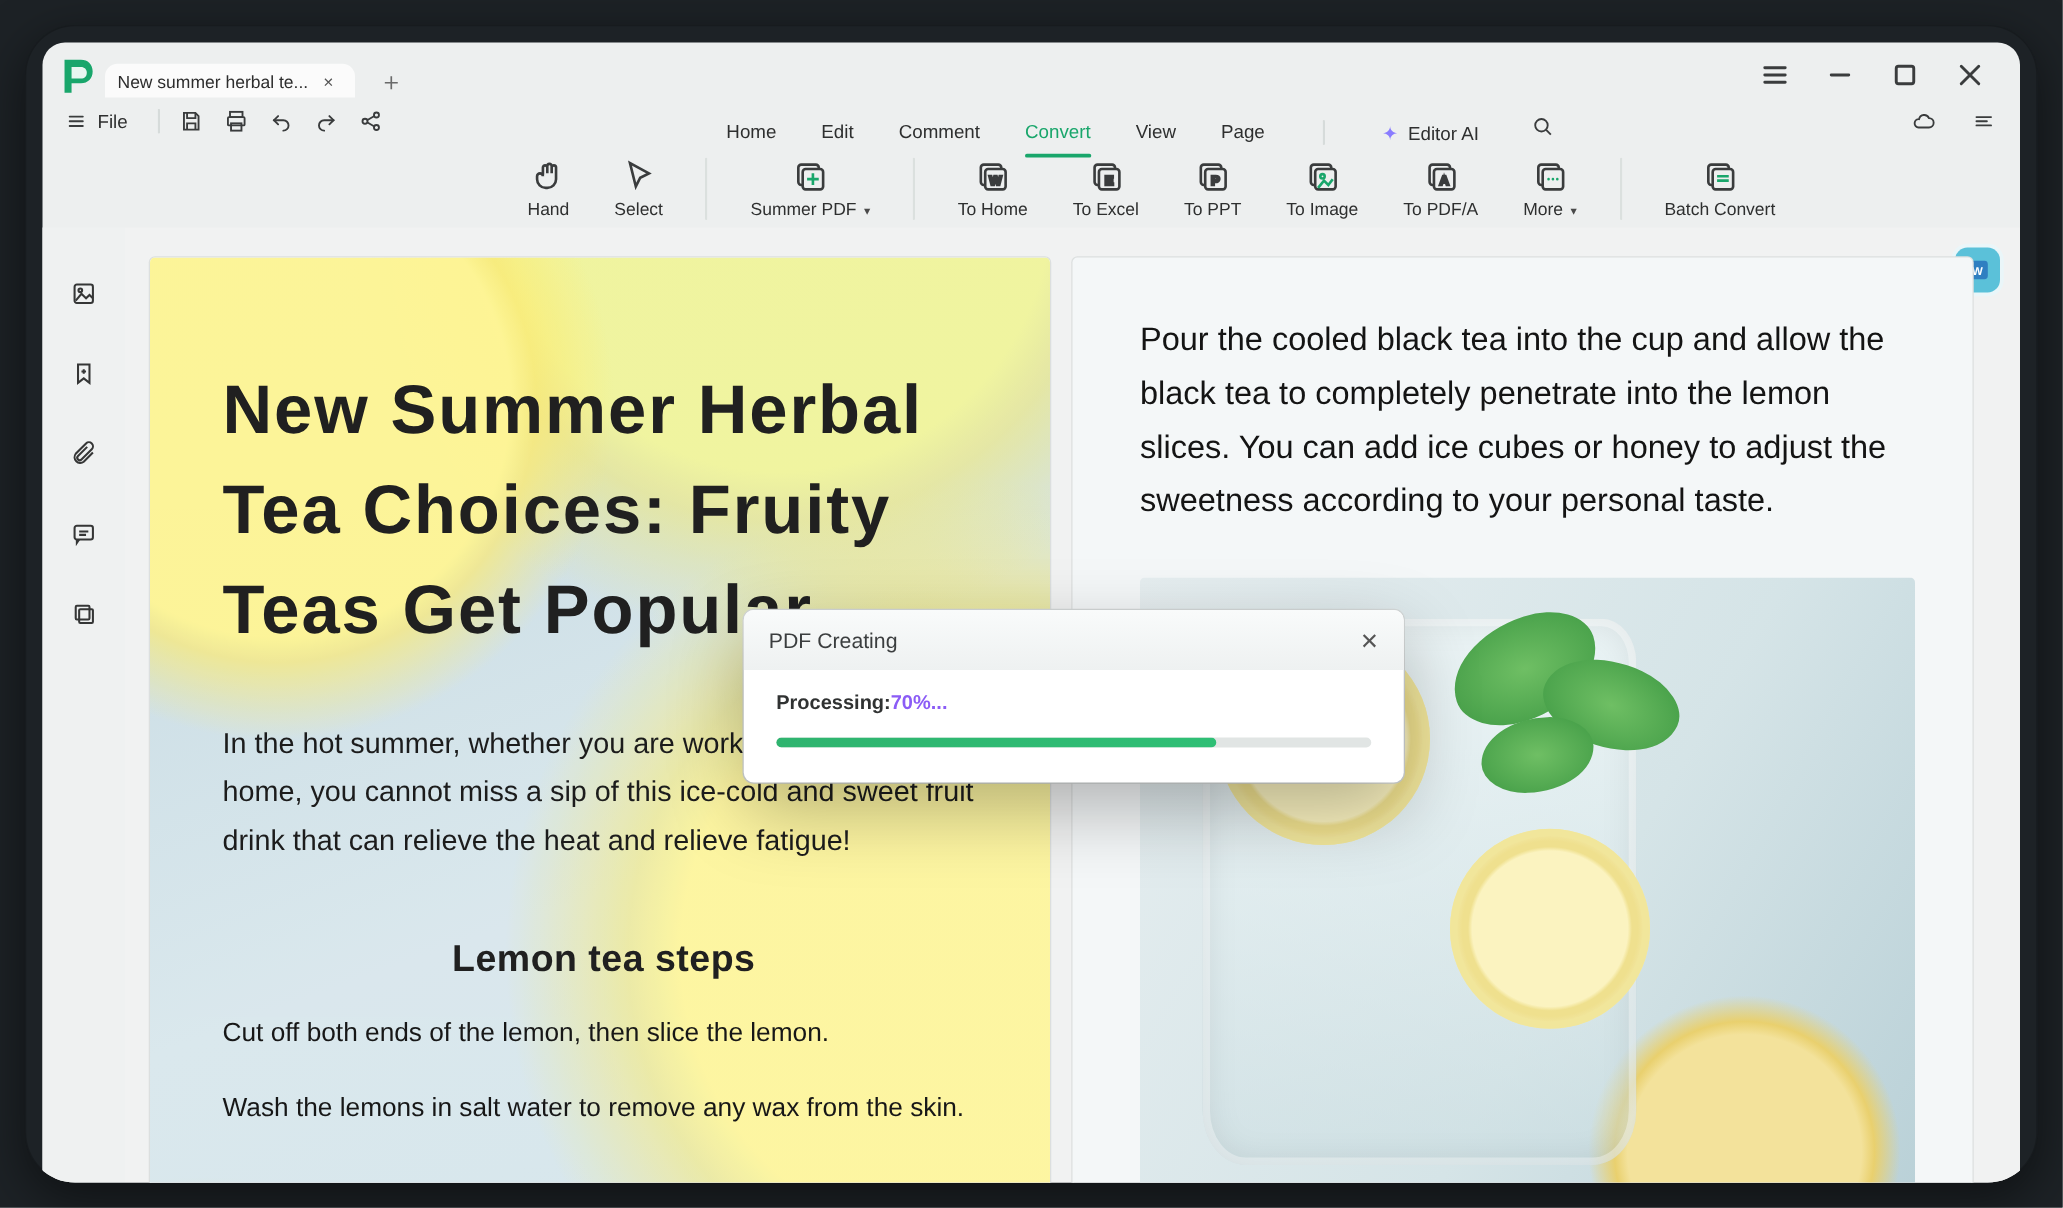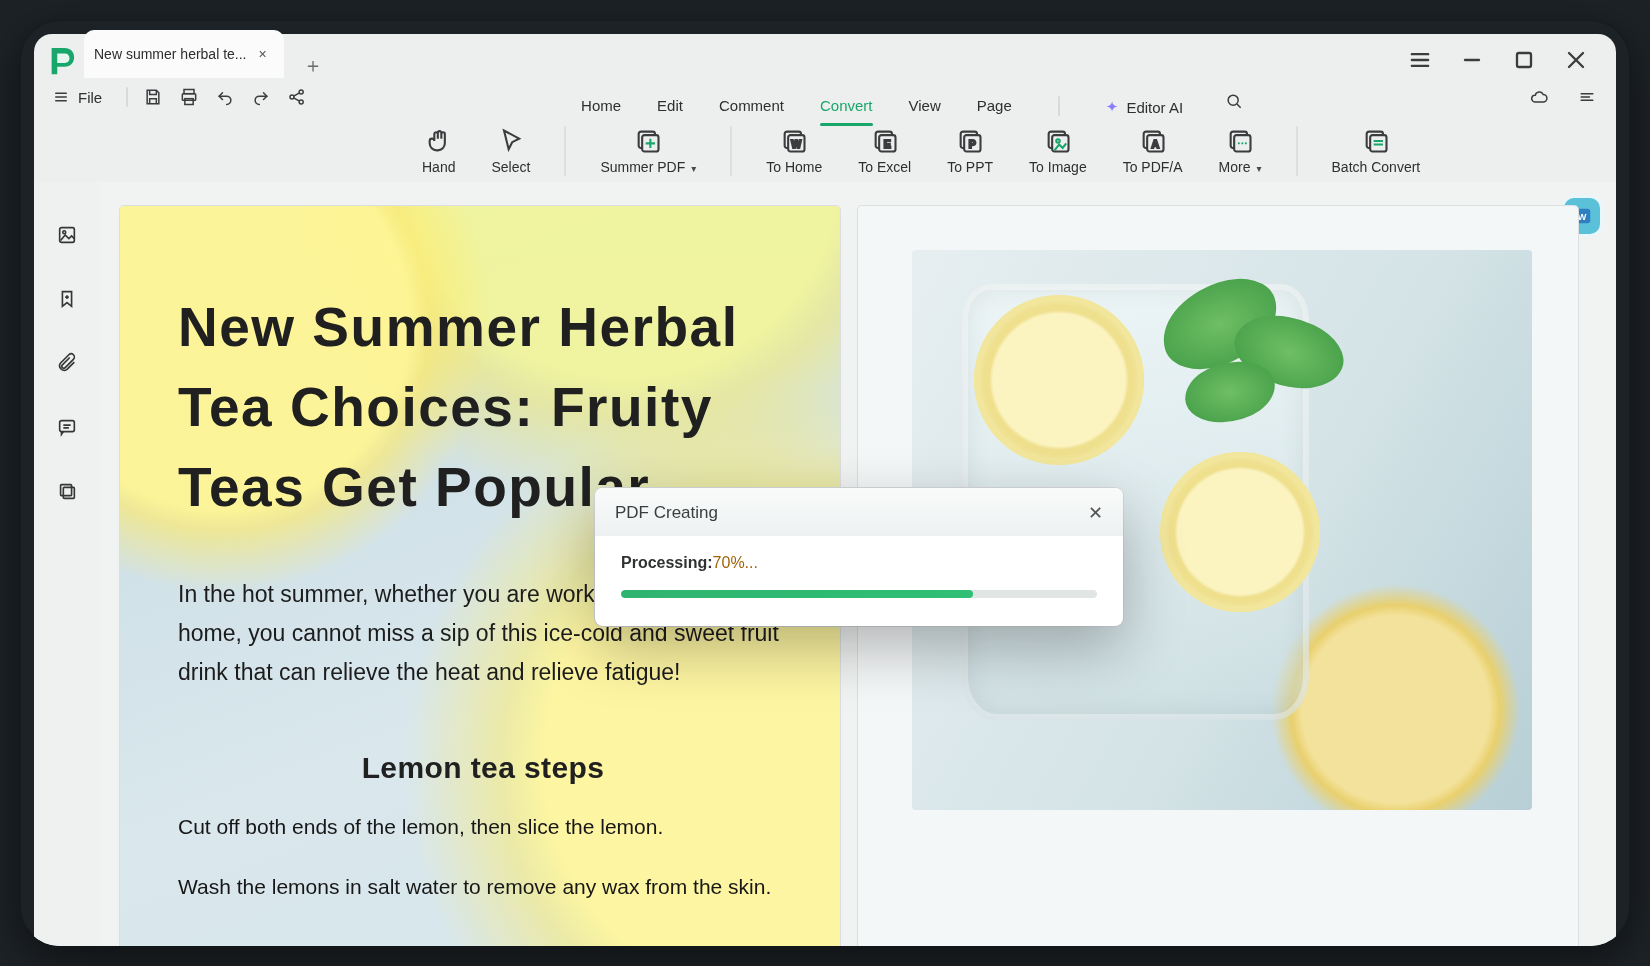--- a/index.html
+++ b/index.html
@@ -3,21 +3,21 @@
 <meta charset="utf-8">
 <style>
   html, body { margin:0; padding:0; width:1650px; height:966px; background:#1d2226; font-family:"Segoe UI",-apple-system,Helvetica,Arial,sans-serif; }
   .outer-clip { position:absolute; left:20px; top:20px; width:1610px; height:926px; border-radius:40px; overflow:hidden; background:#1d2226; box-shadow:0 12px 40px rgba(0,0,0,.5), 0 0 0 1px rgba(0,0,0,.2) inset; }
   .window { position:absolute; left:14px; top:14px; width:1582px; height:1300px;  border-radius:18px 18px 0 0; background:#edefef; }
 
   
   .titlebar { display:flex; align-items:flex-end; height:36px; padding:8px 10px 0 10px; }
   .logo { width:34px; height:34px; display:flex; align-items:center; justify-content:center; }
   .logo svg { width:30px; height:30px; }
-  .doctab { margin-left:6px; height:48px; min-width:180px; padding:0 10px; background:#fbfbfb; border-radius:10px 10px 0 0; display:flex; align-items:center; gap:8px; font-size:14px; color:#2d2d2d; }
+  .doctab { margin-left:6px; height:27px; min-width:180px; padding:0 10px; background:#fbfbfb; border-radius:10px 10px 0 0; display:flex; align-items:center; gap:8px; font-size:14px; color:#2d2d2d; }
   .doctab .close { margin-left:4px; font-size:14px; color:#555; cursor:pointer; }
   .addtab { margin-left:16px; width:26px; height:26px; display:flex; align-items:center; justify-content:center; color:#6a6a6a; font-size:20px; border-radius:6px; }
   .titlebtns { margin-left:auto; display:flex; gap:24px; padding-right:16px; color:#3a3c3d; align-self:center; }
   .titlebtns .tbtn { width:28px; height:28px; display:flex; align-items:center; justify-content:center; border-radius:6px; }
 
   
   .menubar { display:flex; align-items:center; height:38px; padding:0 14px; font-size:15px; color:#2e2f2f; }
   .menubar .fileitem { display:flex; align-items:flex-end; gap:8px; margin-right:10px; padding:2px 4px; }
   .vsep { height:20px; border-left:2px solid #d6dbda; border-radius:2px; margin:0 10px; }
   .iconbtn { width:30px; height:30px; display:flex; align-items:center; justify-content:center; border-radius:6px; color:#3a3c3d; }
@@ -82,21 +82,21 @@
   
   .docview .floatw { position:absolute; right:16px; top:16px; width:36px; height:36px; display:flex; align-items:center; justify-content:center; background:#5bc1d9; border-radius:10px; color:#fff; box-shadow:0 0 0 3px #eaf6f9; }
   .docview .floatw svg{ width:22px; height:22px; }
 
   
   .modal { position:absolute; left:495px; top:306px; width:528px; background:#ffffff; border-radius:8px; box-shadow:0 22px 60px rgba(0,0,0,.28), 0 0 0 1px #d6dada; overflow:hidden; }
   .modal .mhead { display:flex; align-items:center; justify-content:space-between; padding:14px 20px 12px 20px; background:linear-gradient(#f9fbfb,#eef1f1); color:#3b3e3f; font-size:17px; }
   .modal .mhead .close { cursor:pointer; font-size:18px; color:#555; }
   .modal .mbody { padding:18px 26px 28px 26px; }
   .modal .procline { font-weight:700; color:#303232; font-size:16px; }
-  .modal .procline .pct { color:#a16207; font-weight:400; }
+  .modal .procline .pct { color:#8b5cf6; font-weight:700; }
   .modal .pbar { margin-top:18px; height:8px; width:100%; border-radius:6px; background:#e1e5e4; overflow:hidden; }
   .modal .pbar .pfill { height:100%; border-radius:6px; background:linear-gradient(90deg,#2fb46f,#2fbf75); width:74%; }
   .modal .okrow { display:flex; justify-content:flex-end; margin-top:52px; }
   .modal .okbtn { min-width:98px; height:36px; border-radius:6px; background:#1aa970; color:#fff; display:flex; align-items:center; justify-content:center; font-size:16px; cursor:pointer; }
 
   .caret { margin-left:6px; font-size:10px; color:#4a4a4a; }
 </style>
 </head>
 <body>
 
@@ -372,20 +372,21 @@
               <h1>New Summer Herbal Tea Choices: Fruity Teas Get Popular</h1>
               <p class="lead">In the hot summer, whether you are working or staying at home, you cannot miss a sip of this ice-cold and sweet fruit drink that can relieve the heat and relieve fatigue!</p>
               <h2>Lemon tea steps</h2>
               <p class="step">Cut off both ends of the lemon, then slice the lemon.</p>
               <p class="step">Wash the lemons in salt water to remove any wax from the skin.</p>
             </div>
           </div>
 
           <div class="page right">
             <div class="content">
+              <p class="para">Pour the cooled black tea into the cup and allow the black tea to completely penetrate into the lemon slices. You can add ice cubes or honey to adjust the sweetness according to your personal taste.</p>
               <div class="photo">
                 <div class="glass"></div>
                 <div class="slice s1"></div>
                 <div class="slice s2"></div>
                 <div class="leaf l1"></div>
                 <div class="leaf l2"></div>
                 <div class="leaf l3"></div>
               </div>
             </div>
           </div>

